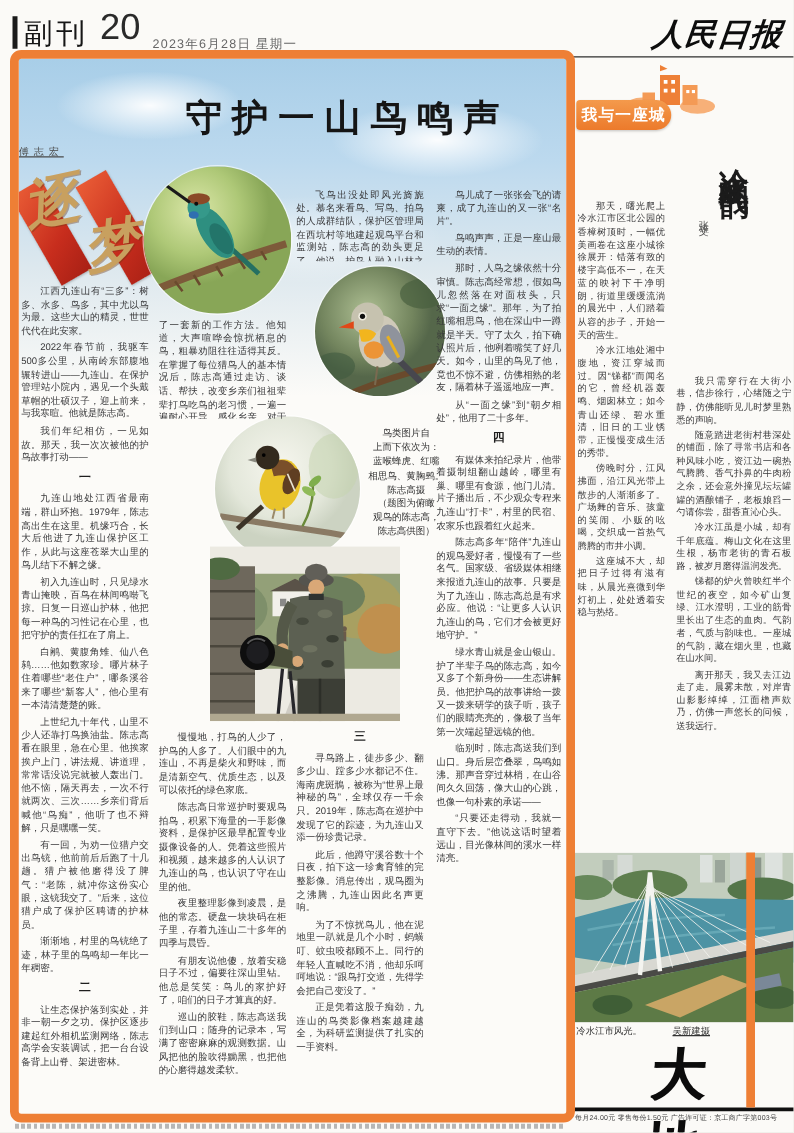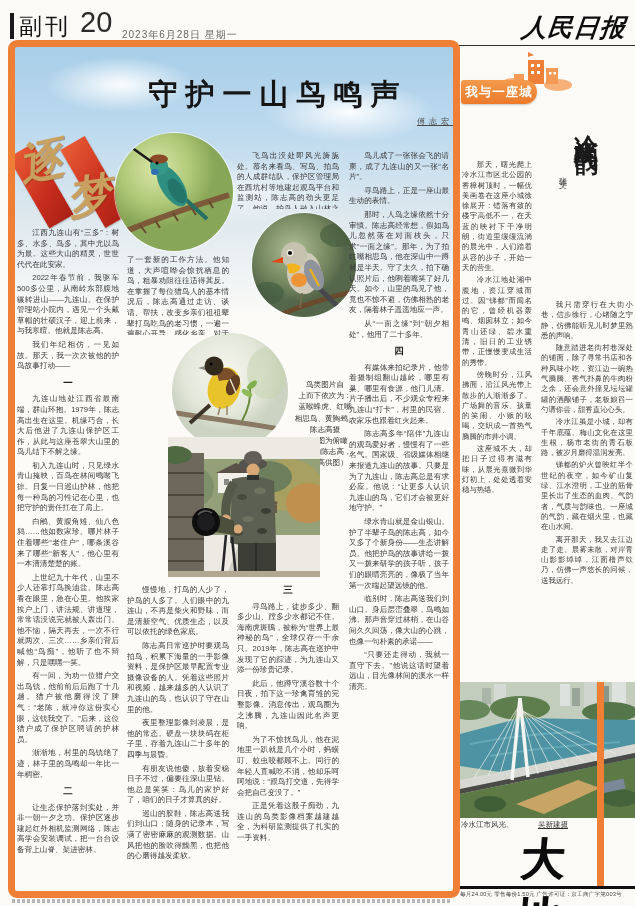--- a/index.html
+++ b/index.html
@@ -16,21 +16,21 @@
   
   .frame{position:absolute;left:8px;top:40px;width:452px;height:858px;border:7px solid #ee7f35;
          border-radius:9px;box-sizing:border-box;z-index:30;pointer-events:none;}
   
   .art{position:absolute;left:15px;top:47px;width:438px;height:844px;background:#fcfbf8;overflow:hidden;z-index:2;}
   .sky{position:absolute;left:0;top:0;width:438px;height:270px;
        background:linear-gradient(180deg,#a8cee8 0%,#bcd9ee 30%,#dde8ee 62%,rgba(252,251,248,0) 100%);}
   .cloud{position:absolute;border-radius:50%;background:radial-gradient(closest-side,rgba(255,255,255,.95),rgba(255,255,255,0));}
   .m-title{position:absolute;left:0;top:28px;width:100%;text-align:center;font-family:"Liberation Serif","DejaVu Serif",serif;
            font-weight:bold;font-size:29px;letter-spacing:8px;color:#151515;margin-left:44px;}
-  .m-author{position:absolute;left:0;top:69px;width:100%;text-align:right;font-size:8px;color:#4a4a4a;letter-spacing:4px;text-decoration:underline;}
+  .m-author{position:absolute;left:0;top:69px;width:100%;text-align:left;font-size:8px;color:#4a4a4a;letter-spacing:4px;text-decoration:underline;}
   
   .logo{position:absolute;left:0;top:88px;width:114px;height:96px;}
   .rib{position:absolute;background:linear-gradient(150deg,#ea5d36 0%,#c72d1d 60%,#a82015 100%);box-shadow:0 1px 2px rgba(0,0,0,.25);}
   .rib1{left:12px;top:10px;width:28px;height:82px;transform:rotate(-30deg);}
   .rib2{left:66px;top:2px;width:28px;height:90px;transform:rotate(-30deg);}
   .logo-ch{position:absolute;font-family:"DejaVu Serif","Liberation Serif",serif;font-style:italic;font-weight:bold;
            font-size:44px;color:#c8a05f;text-shadow:1px 1px 0 rgba(110,55,20,.4);}
   .lc1{left:4px;top:-2px;transform:rotate(-12deg);}
   .lc2{left:52px;top:32px;transform:rotate(-9deg);}
   
@@ -162,21 +162,21 @@
         <path d="M44,37 Q63,29 68,52 Q60,45 47,48 Z" fill="#7a4f2a"></path>
         <ellipse cx="61" cy="52" rx="6" ry="11" transform="rotate(24 61 52)" fill="#5f3e22"></ellipse>
         <path d="M58,46 L64,60" stroke="#e8e2d0" stroke-width="1.4"></path>
         <circle cx="42" cy="33" r="9.5" fill="#332a1e"></circle>
         <path d="M33,33 L26,35 L33,37 Z" fill="#8a8a80"></path>
         <circle cx="39" cy="31" r="1.5" fill="#000"></circle>
         <path d="M48,74 L46,82 M55,73 L55,82" stroke="#9a8a6a" stroke-width="1.6"></path>
       </svg>
     </div>
 
-    <div class="cap" style="left:275px;top:294px;width:70px;height:96px;margin-top:38px;">
+    <div class="cap" style="left:275px;top:294px;width:70px;height:96px;">
       <div>鸟类图片自</div>
       <div>上而下依次为：</div>
       <div>蓝喉蜂虎、红嘴</div>
       <div>相思鸟、黄胸鹀。</div>
       <div>陈志高摄</div>
       <div>（题图为俯瞰</div>
       <div>观鸟的陈志高，</div>
       <div>陈志高供图）</div>
     </div>
 
@@ -257,21 +257,21 @@
     <div class="colblk bt" style="left:222px;top:538px;width:102px;height:305px;">
       <div class="sec" style="margin-top:0;">三</div>
       <p>寻鸟路上，徒步多少、翻多少山、蹚多少水都记不住。海南虎斑鳽，被称为“世界上最神秘的鸟”，全球仅存一千余只。2019年，陈志高在巡护中发现了它的踪迹，为九连山又添一份珍贵记录。</p>
       <p>此后，他蹲守溪谷数十个日夜，拍下这一珍禽育雏的完整影像。消息传出，观鸟圈为之沸腾，九连山因此名声更响。</p>
       <p>为了不惊扰鸟儿，他在泥地里一趴就是几个小时，蚂蟥叮、蚊虫咬都顾不上。同行的年轻人直喊吃不消，他却乐呵呵地说：“跟鸟打交道，先得学会把自己变没了。”</p>
       <p>正是凭着这股子痴劲，九连山的鸟类影像档案越建越全，为科研监测提供了扎实的一手资料。</p>
     </div>
 
     <div class="colblk bt" style="left:334px;top:104px;width:100px;height:739px;">
       <p>鸟儿成了一张张会飞的请柬，成了九连山的又一张“名片”。</p>
-      <p>寻鸟路上，正是一座山最生动的表情。</p>
+      <p>鸟鸣声声，正是一座山最生动的表情。</p>
       <p>那时，人鸟之缘依然十分审慎。陈志高经常想，假如鸟儿忽然落在对面枝头，只求“一面之缘”。那年，为了拍红嘴相思鸟，他在深山中一蹲就是半天。守了太久，拍下确认照片后，他咧着嘴笑了好几天。如今，山里的鸟见了他，竟也不惊不避，仿佛相熟的老友，隔着林子遥遥地应一声。</p>
       <p>从“一面之缘”到“朝夕相处”，他用了二十多年。</p>
       <div class="sec">四</div>
       <p>有媒体来拍纪录片，他带着摄制组翻山越岭，哪里有巢、哪里有食源，他门儿清。片子播出后，不少观众专程来九连山“打卡”，村里的民宿、农家乐也跟着红火起来。</p>
       <p>陈志高多年“陪伴”九连山的观鸟爱好者，慢慢有了一些名气。国家级、省级媒体相继来报道九连山的故事。只要是为了九连山，陈志高总是有求必应。他说：“让更多人认识九连山的鸟，它们才会被更好地守护。”</p>
       <p>绿水青山就是金山银山。护了半辈子鸟的陈志高，如今又多了个新身份——生态讲解员。他把护鸟的故事讲给一拨又一拨来研学的孩子听，孩子们的眼睛亮亮的，像极了当年第一次端起望远镜的他。</p>
       <p>临别时，陈志高送我们到山口。身后层峦叠翠，鸟鸣如沸。那声音穿过林梢，在山谷间久久回荡，像大山的心跳，也像一句朴素的承诺——</p>
       <p>“只要还走得动，我就一直守下去。”他说这话时望着远山，目光像林间的溪水一样清亮。</p>
     </div>
   </div>

